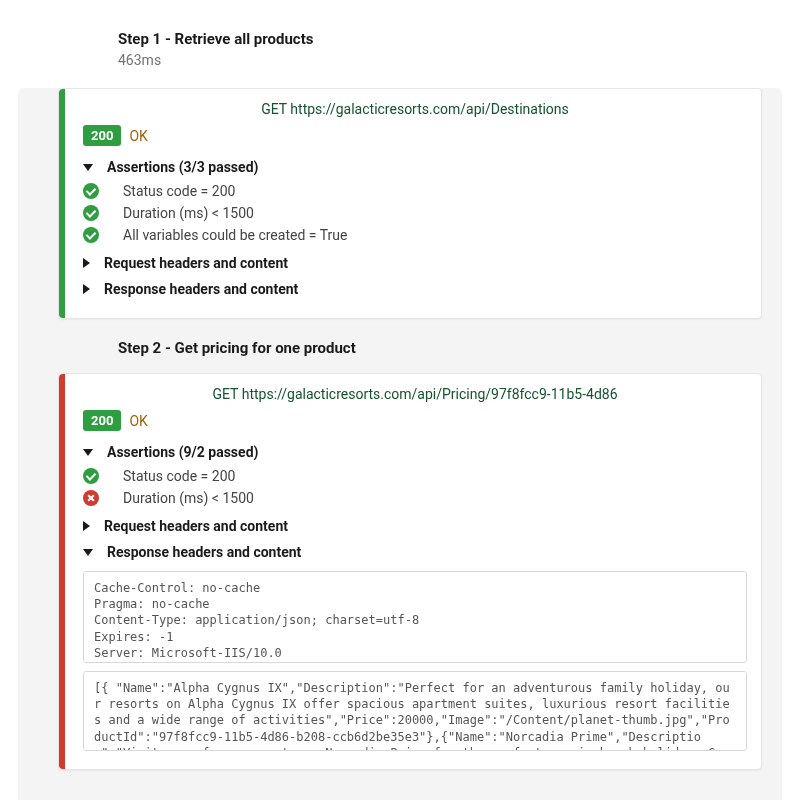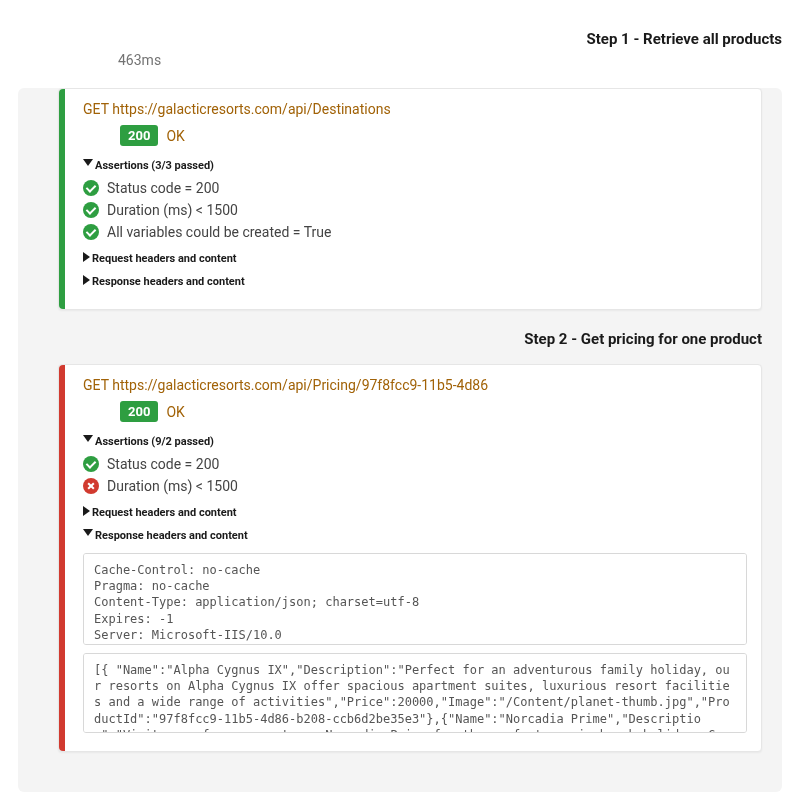--- a/index.html
+++ b/index.html
@@ -16,21 +16,20 @@
     background: #f4f4f4;
     border-radius: 6px;
     padding: 0 20px 20px 20px;
     margin-top: 20px;
   }
   .step-title {
     font-weight: 700;
     font-size: 15px;
     margin: 0 0 4px 0;
     padding-left: 0;
-    text-align: right;
   }
   .step-time {
     color: #737373;
     font-size: 14px;
     margin-bottom: 10px;
   }
   .step-head {
     padding-left: 100px;
   }
   .card {
@@ -47,68 +46,69 @@
     content: "";
     position: absolute;
     left: 0; top: 0; bottom: 0;
     width: 6px;
     border-top-left-radius: 4px;
     border-bottom-left-radius: 4px;
   }
   .card.green::before { background: #2e9e41; }
   .card.red::before   { background: #d13a2f; }
   .req-line {
-    color: #a16207;
+    color: #14532d;
     font-size: 14px;
     margin-bottom: 8px;
+    text-align: center;
   }
   .status-row {
     display: flex;
     align-items: center;
     gap: 8px;
     margin-bottom: 10px;
   }
   .badge {
     background: #2e9e41;
     color: #fff;
     font-weight: 700;
     padding: 3px 8px;
     border-radius: 3px;
     font-size: 13px;
-    margin-left: 37px;
   }
   .ok { color: #a16207; }
   .sec {
     margin: 4px 0;
   }
   .sec-head {
     display: flex;
-    gap: 2px;
+    align-items: center;
+    gap: 14px;
     font-weight: 700;
-    font-size: 11px;
+    font-size: 14px;
     padding: 3px 0;
   }
   .tri {
     display: inline-block;
     width: 0; height: 0;
     border-style: solid;
   }
   .tri.right {
     border-width: 5px 0 5px 7px;
     border-color: transparent transparent transparent #1a1a1a;
   }
   .tri.down {
     border-width: 7px 5px 0 5px;
     border-color: #1a1a1a transparent transparent transparent;
   }
   .assert-list { margin: 2px 0 6px 0; }
   .assert {
     display: flex;
     align-items: center;
-    gap: 8px;
+    gap: 24px;
     padding: 3px 0;
     color: #444;
     font-size: 14px;
   }
   .ico {
     width: 16px; height: 16px;
     border-radius: 50%;
     display: inline-flex;
     align-items: center; justify-content: center;
     flex-shrink: 0;

